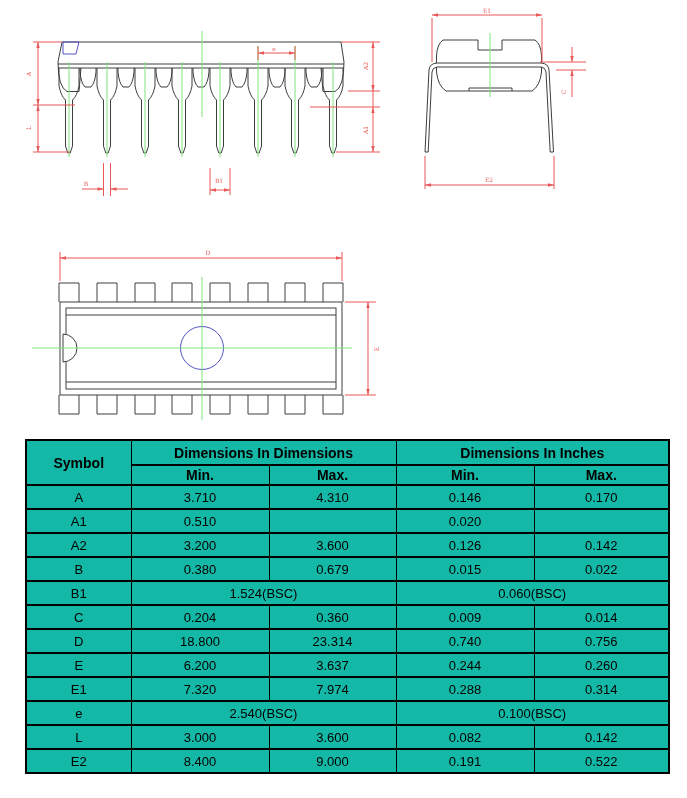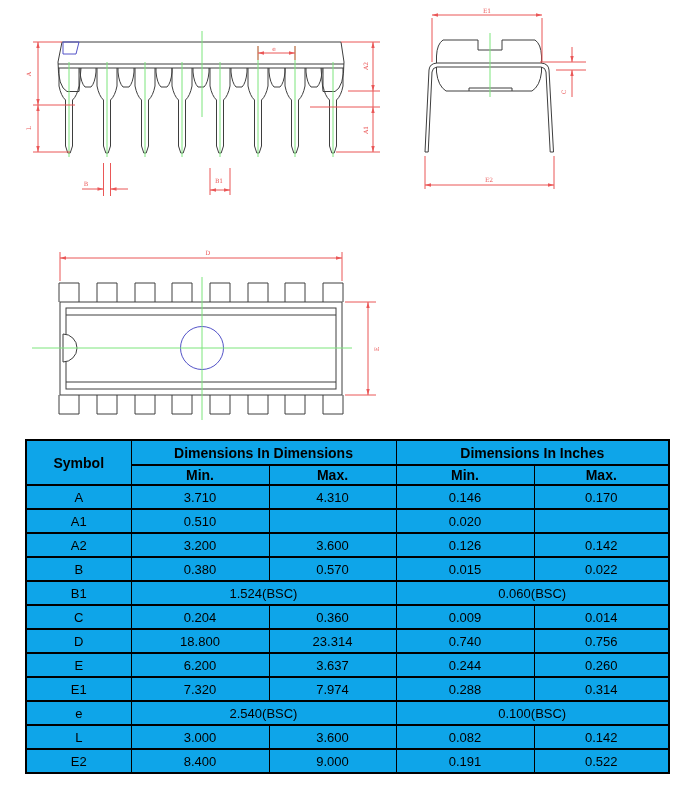--- a/index.html
+++ b/index.html
@@ -1,21 +1,21 @@
 <!DOCTYPE html>
 <html><head>
 <meta charset="utf-8">
 <style>
   html,body{margin:0;padding:0;background:#fff;}
   .stage{position:relative;width:687px;height:798px;background:#ffffff;overflow:hidden;
          font-family:"Liberation Sans",sans-serif;}
   .drawing-svg{position:absolute;left:0;top:0;}
   .dim-label{font-family:"DejaVu Serif",serif;font-size:6px;}
   table.dim-table{position:absolute;left:25px;top:439px;width:643px;border-collapse:collapse;
-        table-layout:fixed;background:#0ea5e9;color:#000;border:2px solid #000;}
+        table-layout:fixed;background:#14b8a6;color:#000;border:2px solid #000;}
   .dim-table th,.dim-table td{
         border-left:1px solid #000;border-right:1px solid #000;
         border-top:2px solid #000;border-bottom:2px solid #000;
         text-align:center;vertical-align:middle;padding:0;overflow:hidden;white-space:nowrap;}
   .dim-table th{font-size:14px;font-weight:bold;}
   .dim-table td{font-size:13px;font-weight:normal;}
   .dim-table thead tr.h1{height:25px;}
   .dim-table thead tr.h2{height:20px;}
   .dim-table tbody tr{height:24px;}
 </style>
@@ -198,21 +198,21 @@
       <tr>
         <td>A2</td>
         <td>3.200</td>
         <td>3.600</td>
         <td>0.126</td>
         <td>0.142</td>
       </tr>
       <tr>
         <td>B</td>
         <td>0.380</td>
-        <td>0.570</td>
+        <td>0.679</td>
         <td>0.015</td>
         <td>0.022</td>
       </tr>
       <tr>
         <td>B1</td>
         <td colspan="2">1.524(BSC)</td>
         <td colspan="2">0.060(BSC)</td>
       </tr>
       <tr>
         <td>C</td>

